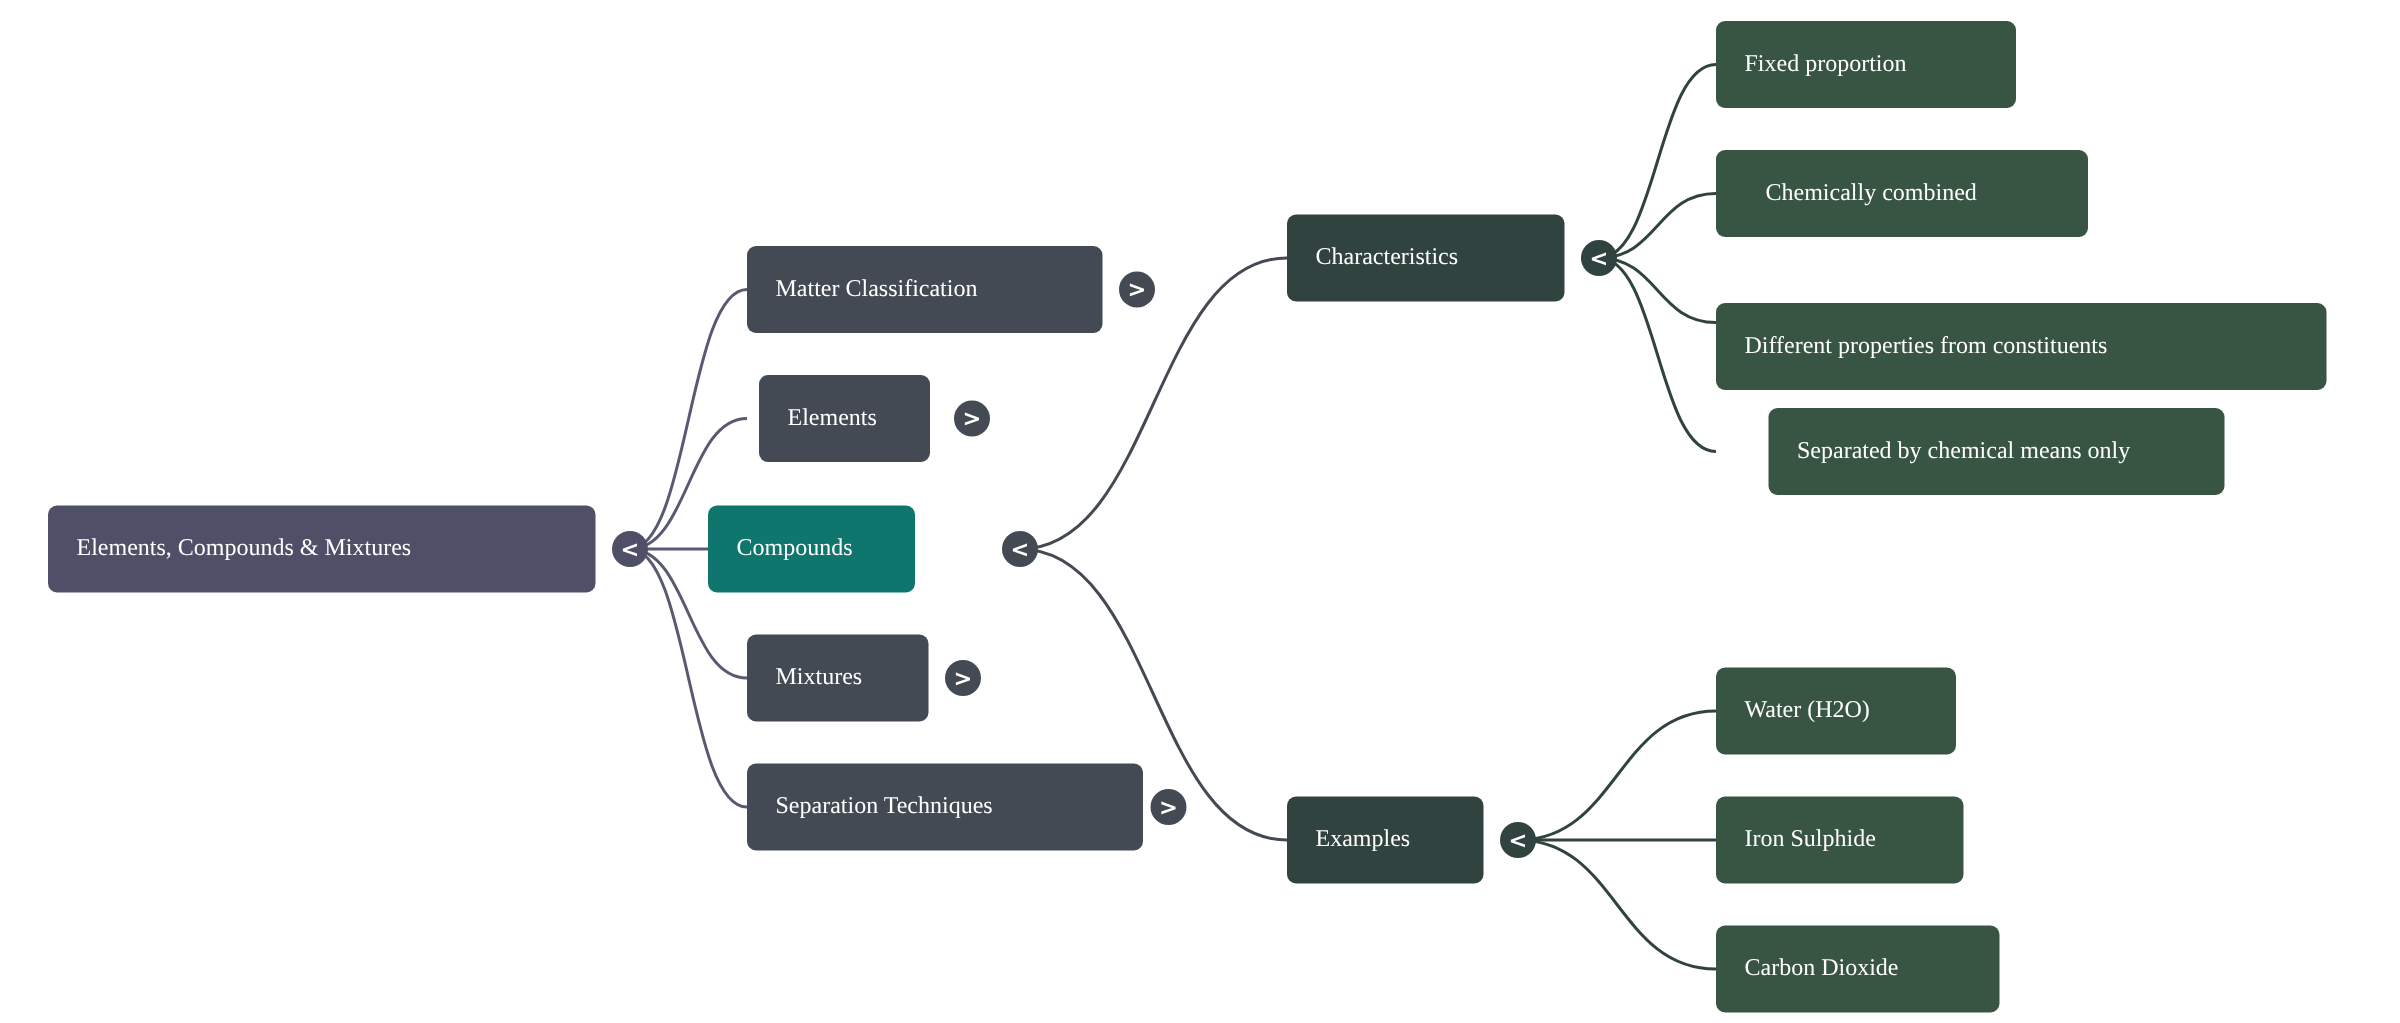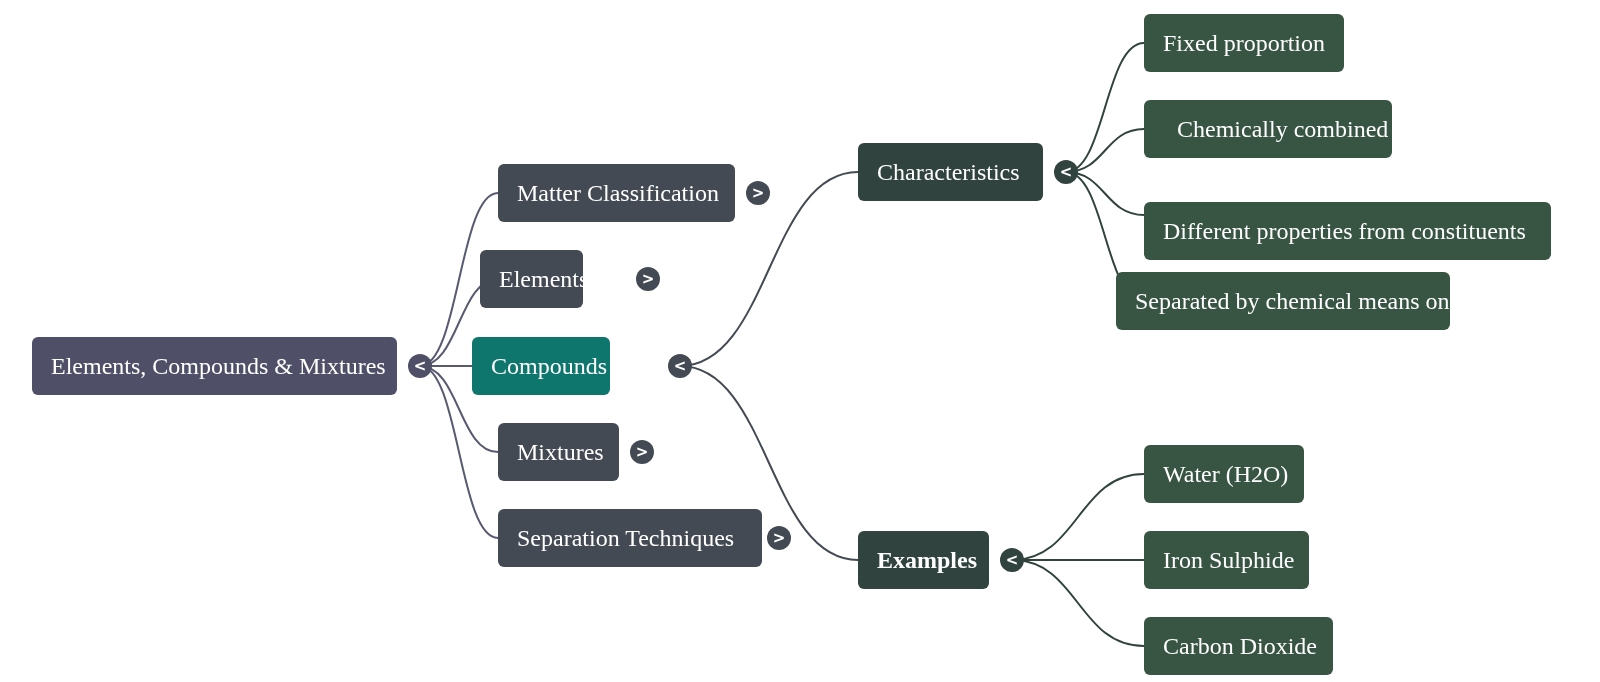--- a/index.html
+++ b/index.html
@@ -1,20 +1,20 @@
 <!DOCTYPE html>
 <html><head>
 <meta charset="utf-8">
 <style>
   html, body { margin: 0; padding: 0; background: #ffffff; }
   body { width: 1600px; height: 682px; position: relative; overflow: hidden;
          font-family: "Liberation Serif", "DejaVu Serif", serif; }
   #links { position: absolute; left: 0; top: 0; width: 1600px; height: 682px; }
   .node { position: absolute; height: 58px; box-sizing: border-box; border-radius: 6px;
-          color: #ffffff; font-size: 24px; line-height: 58px; padding: 0 19px;
+          color: #ffffff; font-size: 16px; line-height: 58px; padding: 0 19px;
           white-space: nowrap; cursor: pointer; }
   .toggle { position: absolute; width: 24px; height: 24px; border-radius: 50%;
             color: #fff; font-family: "DejaVu Sans", sans-serif; font-size: 15px;
             line-height: 24px; text-align: center; cursor: pointer; font-weight: bold; }
 </style>
 </head>
 <body>
 
 <svg id="links">
     <path d="M420,366 C459,366 459,193 498,193" fill="none" stroke="#575a70" stroke-width="2"></path>
@@ -32,38 +32,38 @@
     <path d="M1012,560 C1078,560 1078,560 1144,560" fill="none" stroke="#31433e" stroke-width="2"></path>
     <path d="M1012,560 C1078,560 1078,646 1144,646" fill="none" stroke="#31433e" stroke-width="2"></path>
   </svg>
 
 <div class="node" id="n-root" style="left: 32px; top: 337px; width: 365px; background: rgb(79, 80, 103);">Elements, Compounds &amp; Mixtures</div>
 <div class="toggle" id="t-root" style="left: 408px; top: 354px; background: rgb(79, 80, 103);">&lt;</div>
 
 <div class="node l1" id="n-l1-0" style="left: 498px; top: 164px; width: 237px; background: rgb(68, 74, 83);">Matter Classification</div>
 <div class="toggle l1t" id="t-l1-0" style="left: 746px; top: 181px; background: rgb(68, 74, 83);">&gt;</div>
 
-<div class="node l1" id="n-l1-1" style="left: 480px; top: 250px; width: 103px; background: rgb(68, 74, 83);">Elements</div>
+<div class="node l1" id="n-l1-1" style="left: 506px; top: 250px; width: 114px; background: rgb(68, 74, 83);">Elements</div>
 <div class="toggle l1t" id="t-l1-1" style="left: 636px; top: 267px; background: rgb(68, 74, 83);">&gt;</div>
 
 <div class="node l1" id="n-l1-2" style="left: 472px; top: 337px; width: 138px; background: #0f766e;">Compounds</div>
 <div class="toggle l1t" id="t-l1-2" style="left: 668px; top: 354px; background: rgb(68, 74, 83);">&lt;</div>
 
 <div class="node l1" id="n-l1-3" style="left: 498px; top: 423px; width: 121px; background: rgb(68, 74, 83);">Mixtures</div>
 <div class="toggle l1t" id="t-l1-3" style="left: 630px; top: 440px; background: rgb(68, 74, 83);">&gt;</div>
 
 <div class="node l1" id="n-l1-4" style="left: 498px; top: 509px; width: 264px; background: rgb(68, 74, 83);">Separation Techniques</div>
 <div class="toggle l1t" id="t-l1-4" style="left: 767px; top: 526px; background: rgb(68, 74, 83);">&gt;</div>
 
 <div class="node l2" id="n-l2-0" style="left: 858px; top: 143px; width: 185px; background: rgb(49, 67, 62);">Characteristics</div>
 <div class="toggle l2t" id="t-l2-0" style="left: 1054px; top: 160px; background: rgb(49, 67, 62);">&lt;</div>
 
-<div class="node l2" id="n-l2-1" style="left: 858px; top: 531px; width: 131px; background: rgb(49, 67, 62); font-weight: bold;">Examples</div>
+<div class="node l2" id="n-l2-1" style="left: 858px; top: 531px; width: 131px; background: rgb(49, 67, 62);">Examples</div>
 <div class="toggle l2t" id="t-l2-1" style="left: 1000px; top: 548px; background: rgb(49, 67, 62);">&lt;</div>
 
 <div class="node l3" id="n-c-0" style="left: 1144px; top: 14px; width: 200px; background: rgb(56, 84, 67);">Fixed proportion</div>
 <div class="node l3" id="n-c-1" style="left: 1144px; top: 100px; width: 248px; background: rgb(56, 84, 67); padding-left: 33px;">Chemically combined</div>
 <div class="node l3" id="n-c-2" style="left: 1144px; top: 186px; width: 407px; background: rgb(56, 84, 67); margin-top: 16px;">Different properties from constituents</div>
-<div class="node l3" id="n-c-3" style="left: 1116px; top: 272px; width: 334px; background: rgb(56, 84, 67);">Separated by chemical means only</div>
+<div class="node l3" id="n-c-3" style="left: 1179px; top: 272px; width: 304px; background: rgb(56, 84, 67);">Separated by chemical means only</div>
 
 <div class="node l3" id="n-e-0" style="left: 1144px; top: 445px; width: 160px; background: rgb(56, 84, 67);">Water (H2O)</div>
 <div class="node l3" id="n-e-1" style="left: 1144px; top: 531px; width: 165px; background: rgb(56, 84, 67);">Iron Sulphide</div>
 <div class="node l3" id="n-e-2" style="left: 1144px; top: 617px; width: 189px; background: rgb(56, 84, 67);">Carbon Dioxide</div>
 
 </body></html>

